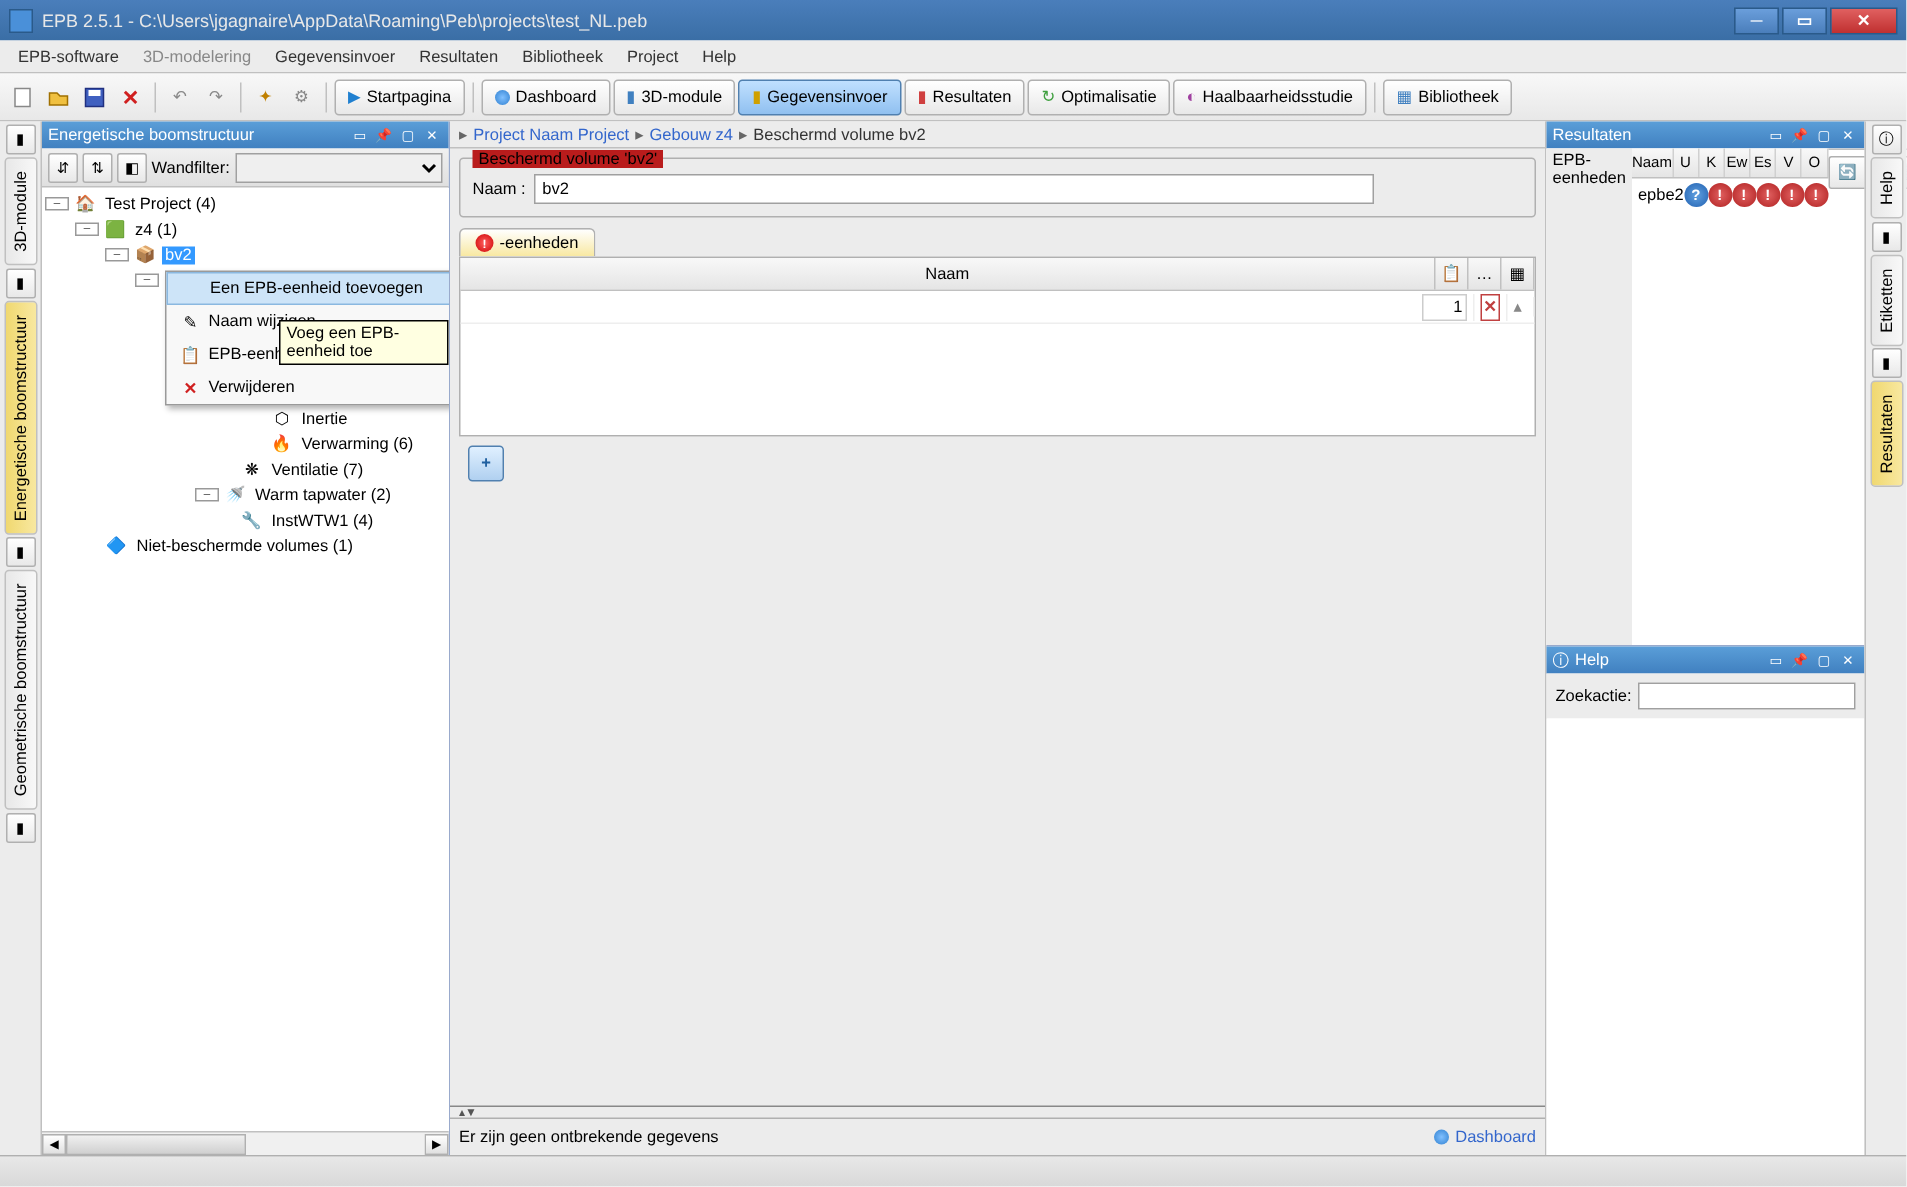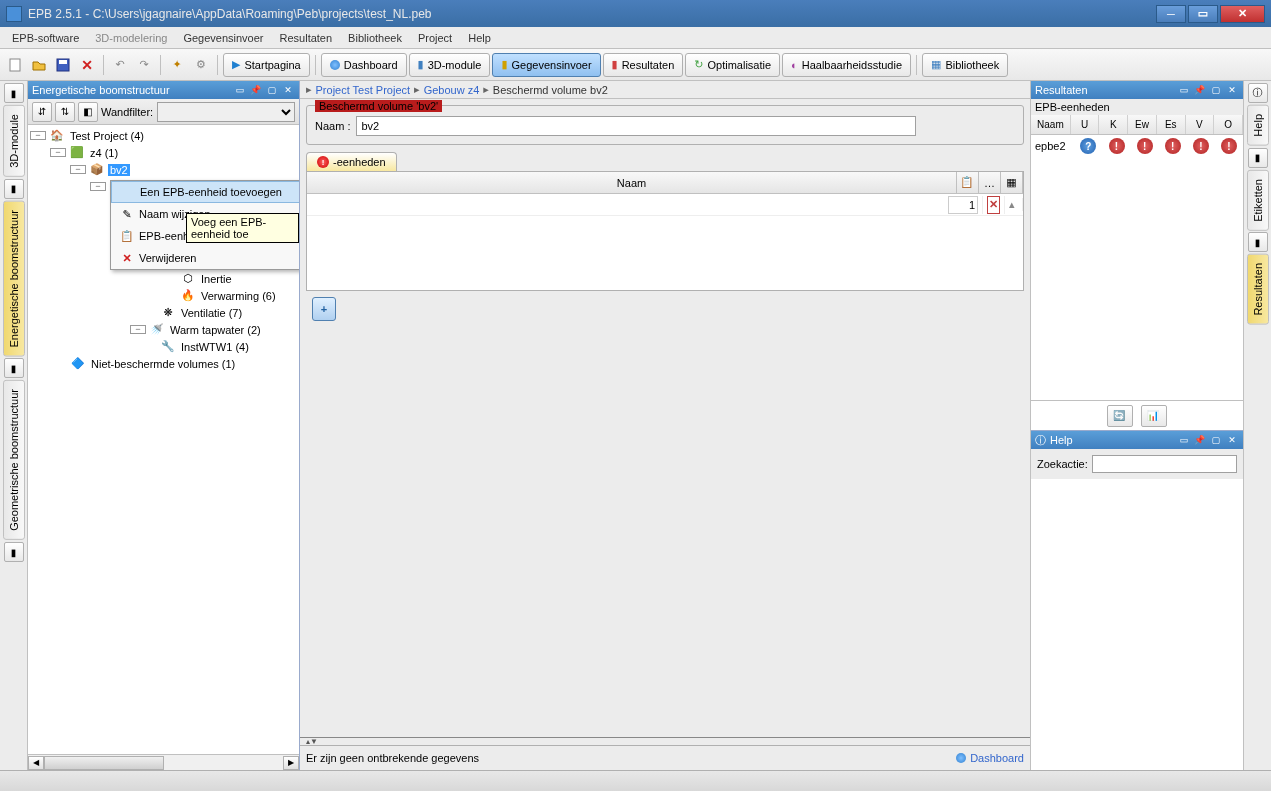--- a/index.html
+++ b/index.html
@@ -79,21 +79,21 @@
 .trow { display: flex; height: 22px; align-items: center; border-bottom: 1px solid #eee; }
 .trow .td { border-right: 1px solid #eee; display: flex; align-items: center; padding: 0 4px; }
 .trow .td input { border: 1px solid #ccc; height: 18px; width: 30px; text-align: right; padding: 0 2px; }
 .trow .del { width: 18px; height: 18px; background: #fff; border: 1px solid #c04040; color: #c04040; display: inline-flex; align-items: center; justify-content: center; font-weight: bold; }
 .addbtn { width: 24px; height: 24px; border: 1px solid #5080b0; border-radius: 3px; background: linear-gradient(#e0f0ff,#b0d0f0); margin: 6px; display: inline-flex; align-items: center; justify-content: center; font-weight: bold; color: #2060a0; }
 .status { padding: 6px; border-top: 1px solid #b0b0b0; background: #ececec; }
 .status .dash { float: right; color: #3366cc; display: flex; align-items: center; gap: 4px; }
 
 
 .right { width: 213px; display: flex; flex-direction: column; border-left: 1px solid #c0c0c0; }
-.results { flex: 1; display: flex; flex-direction: column; background: #fff; }
+.results { flex: 1; display: flex; flex-direction: row; background: #fff; }
 .results .sub { padding: 2px 4px; background: #ececec; }
 .results-table { flex: 1; }
 .results-table .rthead { display: flex; height: 20px; background: linear-gradient(#f8f8f8,#e5e5e5); border-bottom: 1px solid #c0c0c0; }
 .results-table .rth { flex: 1; border-right: 1px solid #d0d0d0; display: flex; align-items: center; justify-content: center; font-size: 10px; }
 .results-table .rtr { display: flex; height: 22px; align-items: center; }
 .results-table .rtd { flex: 1; display: flex; align-items: center; justify-content: center; }
 .badge { width: 16px; height: 16px; border-radius: 50%; display: inline-flex; align-items: center; justify-content: center; color: #fff; font-weight: bold; font-size: 10px; }
 .badge.info { background: radial-gradient(#60a0e0,#2060b0); }
 .badge.err { background: radial-gradient(#e06060,#b02020); }
 .results-actions { height: 30px; display: flex; align-items: center; justify-content: center; gap: 8px; border-top: 1px solid #c0c0c0; }
@@ -322,21 +322,21 @@
       <div class="track">
           <div class="thumb"></div>
         </div>
       <div class="arrow">▶</div>
     </div>
   </div>
 
   <div class="center">
     <div class="breadcrumb">
       <span class="bcsep">▸</span>
-        <span class="bc">Project Test Project</span>
+        <span class="bc">Project Naam Project</span>
       <span class="bcsep">▸</span>
         <span class="bc">Gebouw z4</span>
       <span class="bcsep">▸</span>
         <span class="bc" style="color:#333">Beschermd volume bv2</span>
     </div>
     <div class="formarea">
       <div class="groupbox">
         <div class="gtitle">Beschermd volume 'bv2'</div>
         <div class="namerow">
           <span>Naam :</span>

